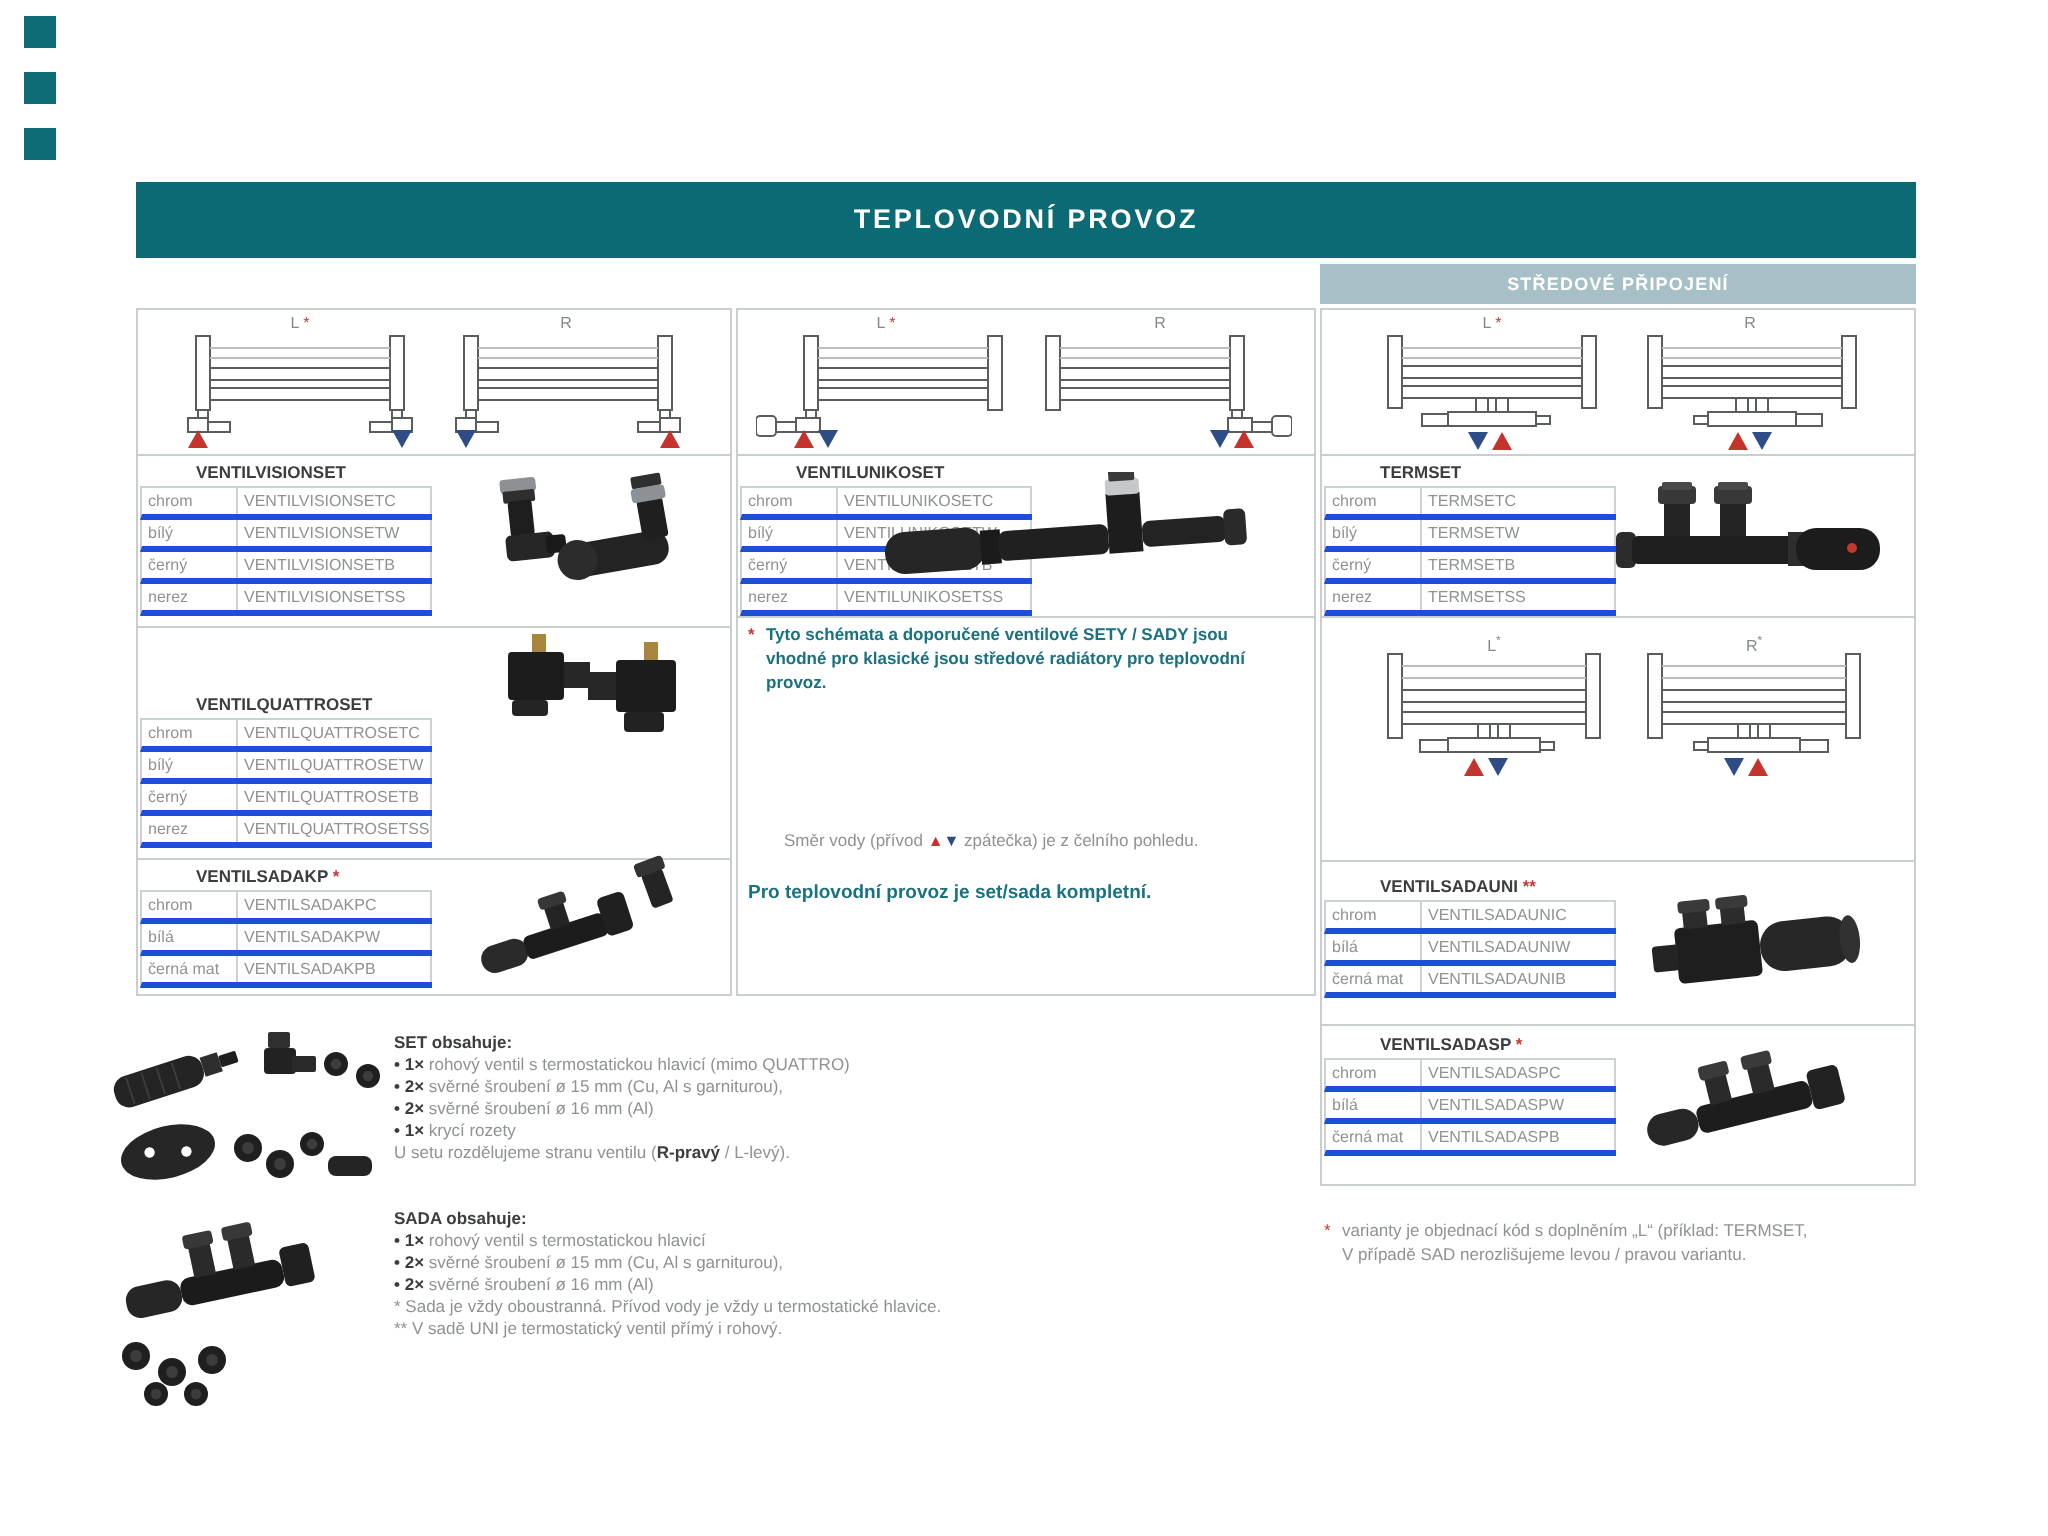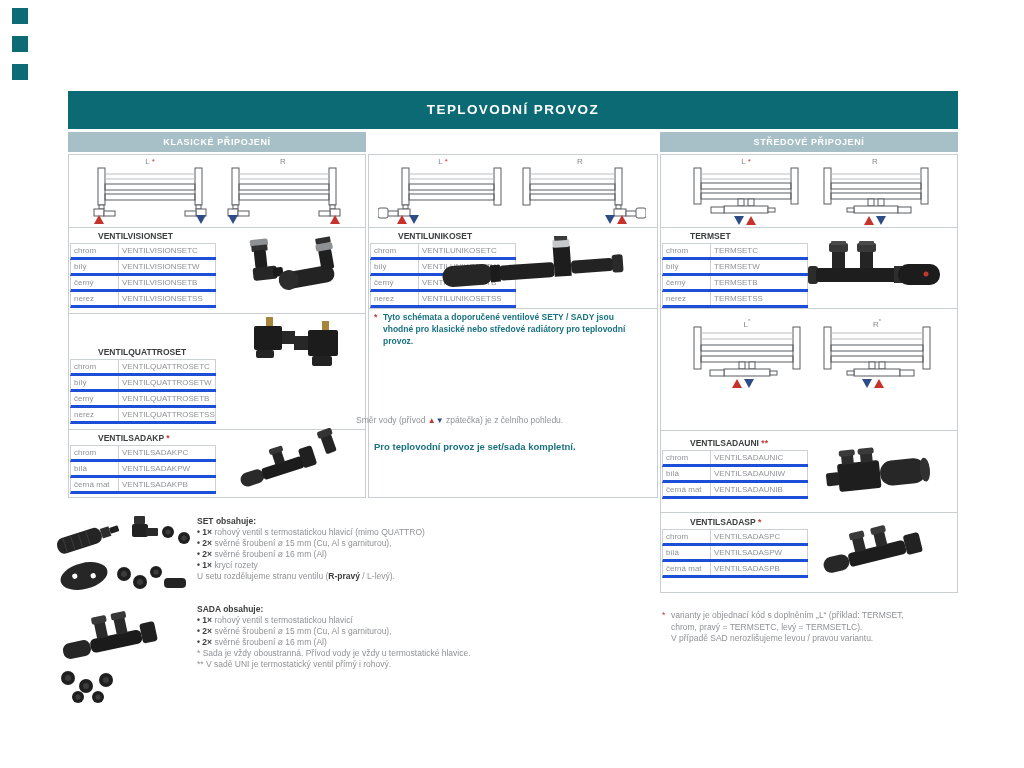--- a/index.html
+++ b/index.html
@@ -42,21 +42,20 @@
 <body>
 
 <div id="page">
 
   <div class="sq" style="top:8px"></div>
   <div class="sq" style="top:36px"></div>
   <div class="sq" style="top:64px"></div>
 
   <div class="main-header">TEPLOVODNÍ PROVOZ</div>
 
-  <div class="sub-cell" style="left:68px;width:298px">KLASICKÉ PŘIPOJENÍ</div>
   <div class="sub-cell" style="left:660px;width:298px">STŘEDOVÉ PŘIPOJENÍ</div>
 
   <div class="box" style="left:68px;top:154px;width:298px;height:74px"></div>
   <div class="box" style="left:68px;top:227px;width:298px;height:87px"></div>
   <div class="box" style="left:68px;top:313px;width:298px;height:117px"></div>
   <div class="box" style="left:68px;top:429px;width:298px;height:69px"></div>
 
   <div class="box" style="left:368px;top:154px;width:290px;height:74px"></div>
   <div class="box" style="left:368px;top:227px;width:290px;height:82px"></div>
   <div class="box" style="left:368px;top:308px;width:290px;height:190px"></div>
@@ -280,24 +279,24 @@
       <rect x="116" y="5" width="17" height="8" rx="2" fill="#c6c9cb"></rect>
         <rect x="118" y="0" width="13" height="6" rx="1" fill="#3a3a3a"></rect>
       <rect x="133" y="27" width="42" height="13" rx="4" fill="#232323"></rect>
         <rect x="174" y="24" width="11" height="18" rx="3" fill="#2a2a2a"></rect>
     </g>
   </svg>
 
   <div class="note note-teal hang" style="left:374px;top:311px;width:282px">
     <span class="star star-red">*</span>
     <div>Tyto schémata a doporučené ventilové SETY / SADY jsou</div>
-    <div>vhodné pro klasické nebo středové radiátory pro teplovodní</div>
+    <div>vhodné pro klasické jsou středové radiátory pro teplovodní</div>
     <div>provoz.</div>
   </div>
-  <div class="note" style="left:356px;top:414px;width:282px">
+  <div class="note" style="left:392px;top:414px;width:282px">
     <span>Směr vody (přívod </span><span class="tri-up">▲</span><span class="tri-down">▼</span><span> zpátečka) je z čelního pohledu.</span>
   </div>
   <div class="note note-teal big-teal" style="left:374px;top:441px;width:282px">Pro teplovodní provoz je set/sada kompletní.</div>
 
   <div class="diag" style="left:686px;top:157px;width:120px">
     <div class="diag-label"><span>L</span><span class="star-red">*</span></div>
     <svg width="120" height="60" viewBox="0 0 120 60">
       <g stroke="#5a5d5e" fill="#fff" stroke-width="1">
         <rect x="8" y="1" width="7" height="36"></rect>
           <rect x="105" y="1" width="7" height="36"></rect>
@@ -538,17 +537,16 @@
     <div class="bl-line"><span class="b">• 1×</span><span> rohový ventil s termostatickou hlavicí</span></div>
     <div class="bl-line"><span class="b">• 2×</span><span> svěrné šroubení ø 15 mm (Cu, Al s garniturou),</span></div>
     <div class="bl-line"><span class="b">• 2×</span><span> svěrné šroubení ø 16 mm (Al)</span></div>
     <div class="bl-line">* Sada je vždy oboustranná. Přívod vody je vždy u termostatické hlavice.</div>
     <div class="bl-line">** V sadě UNI je termostatický ventil přímý i rohový.</div>
   </div>
 
   <div class="note hang" style="left:662px;top:610px;width:300px;line-height:11.5px">
     <span class="star star-red">*</span>
     <div>varianty je objednací kód s doplněním „L“ (příklad: TERMSET,</div>
-    <div>chrom, pravý = TERMSETC, levý = TERMSETLC).</div>
     <div>V případě SAD nerozlišujeme levou / pravou variantu.</div>
   </div>
 
 </div>
 
 </body></html>

